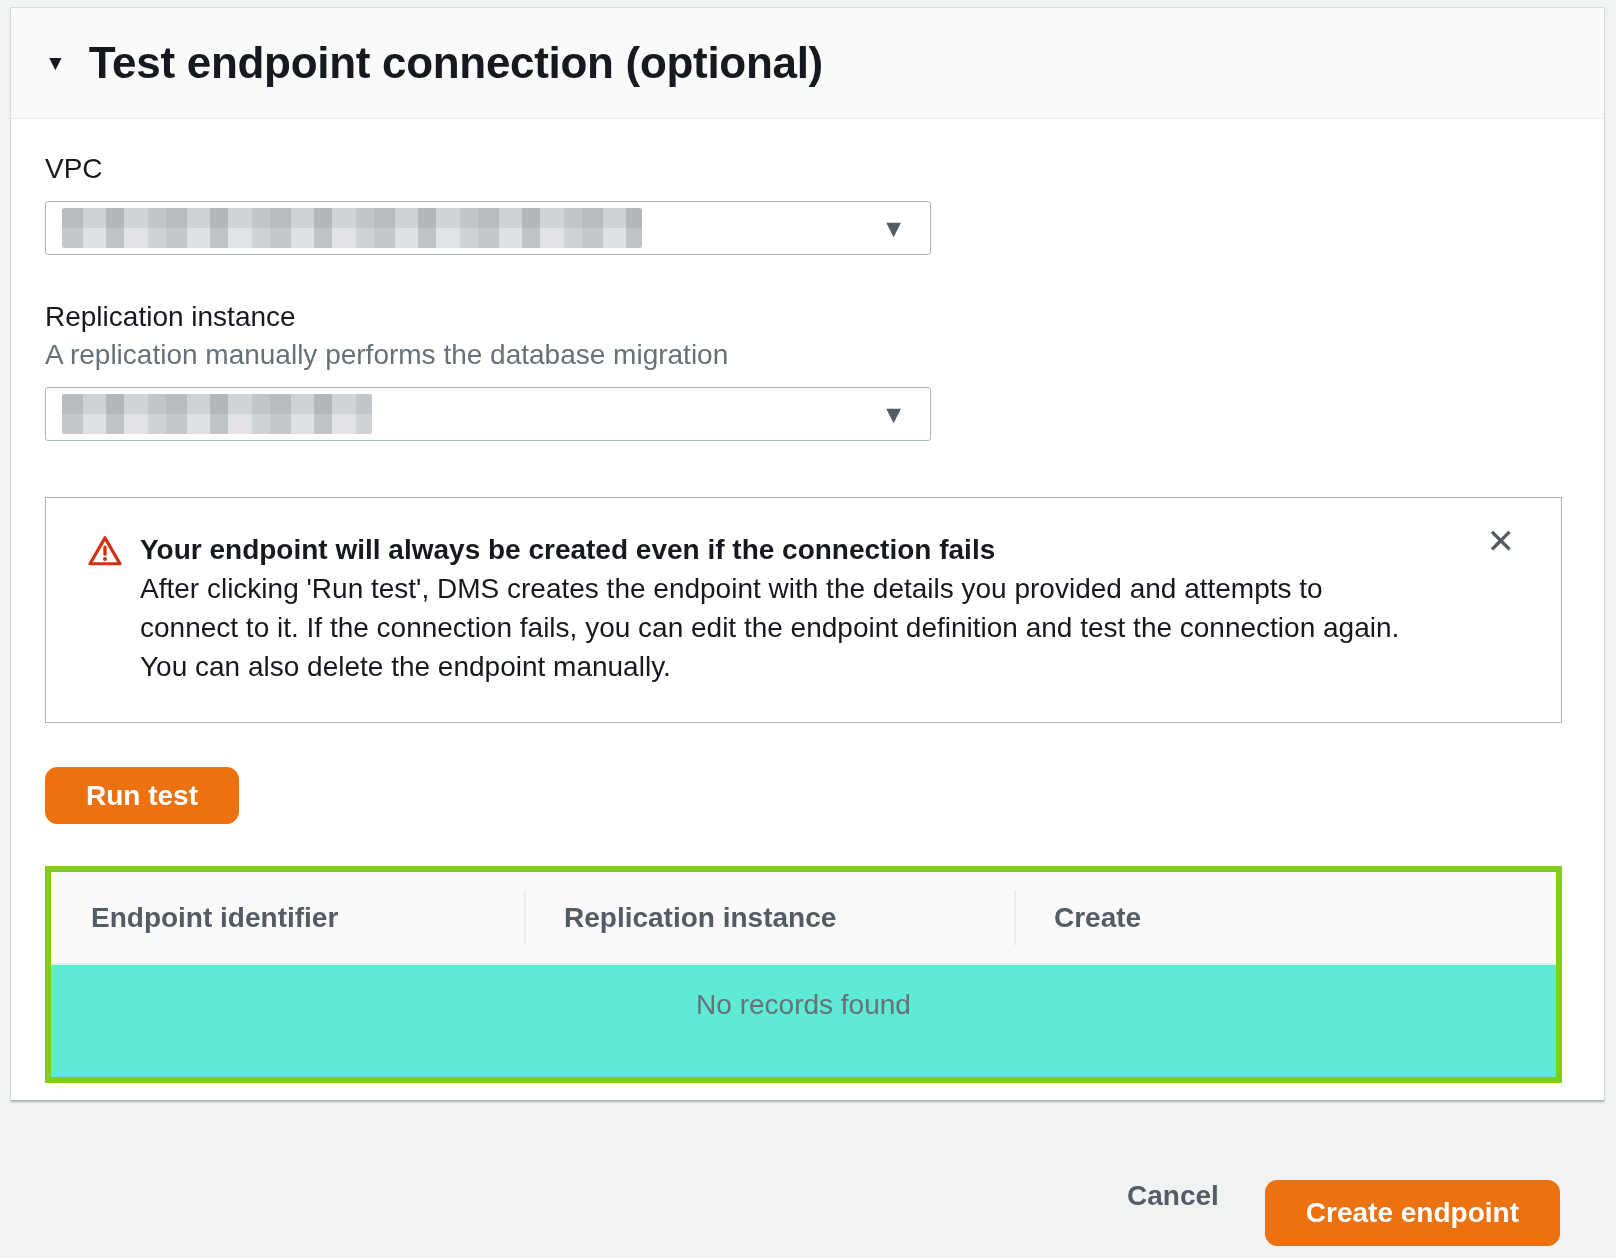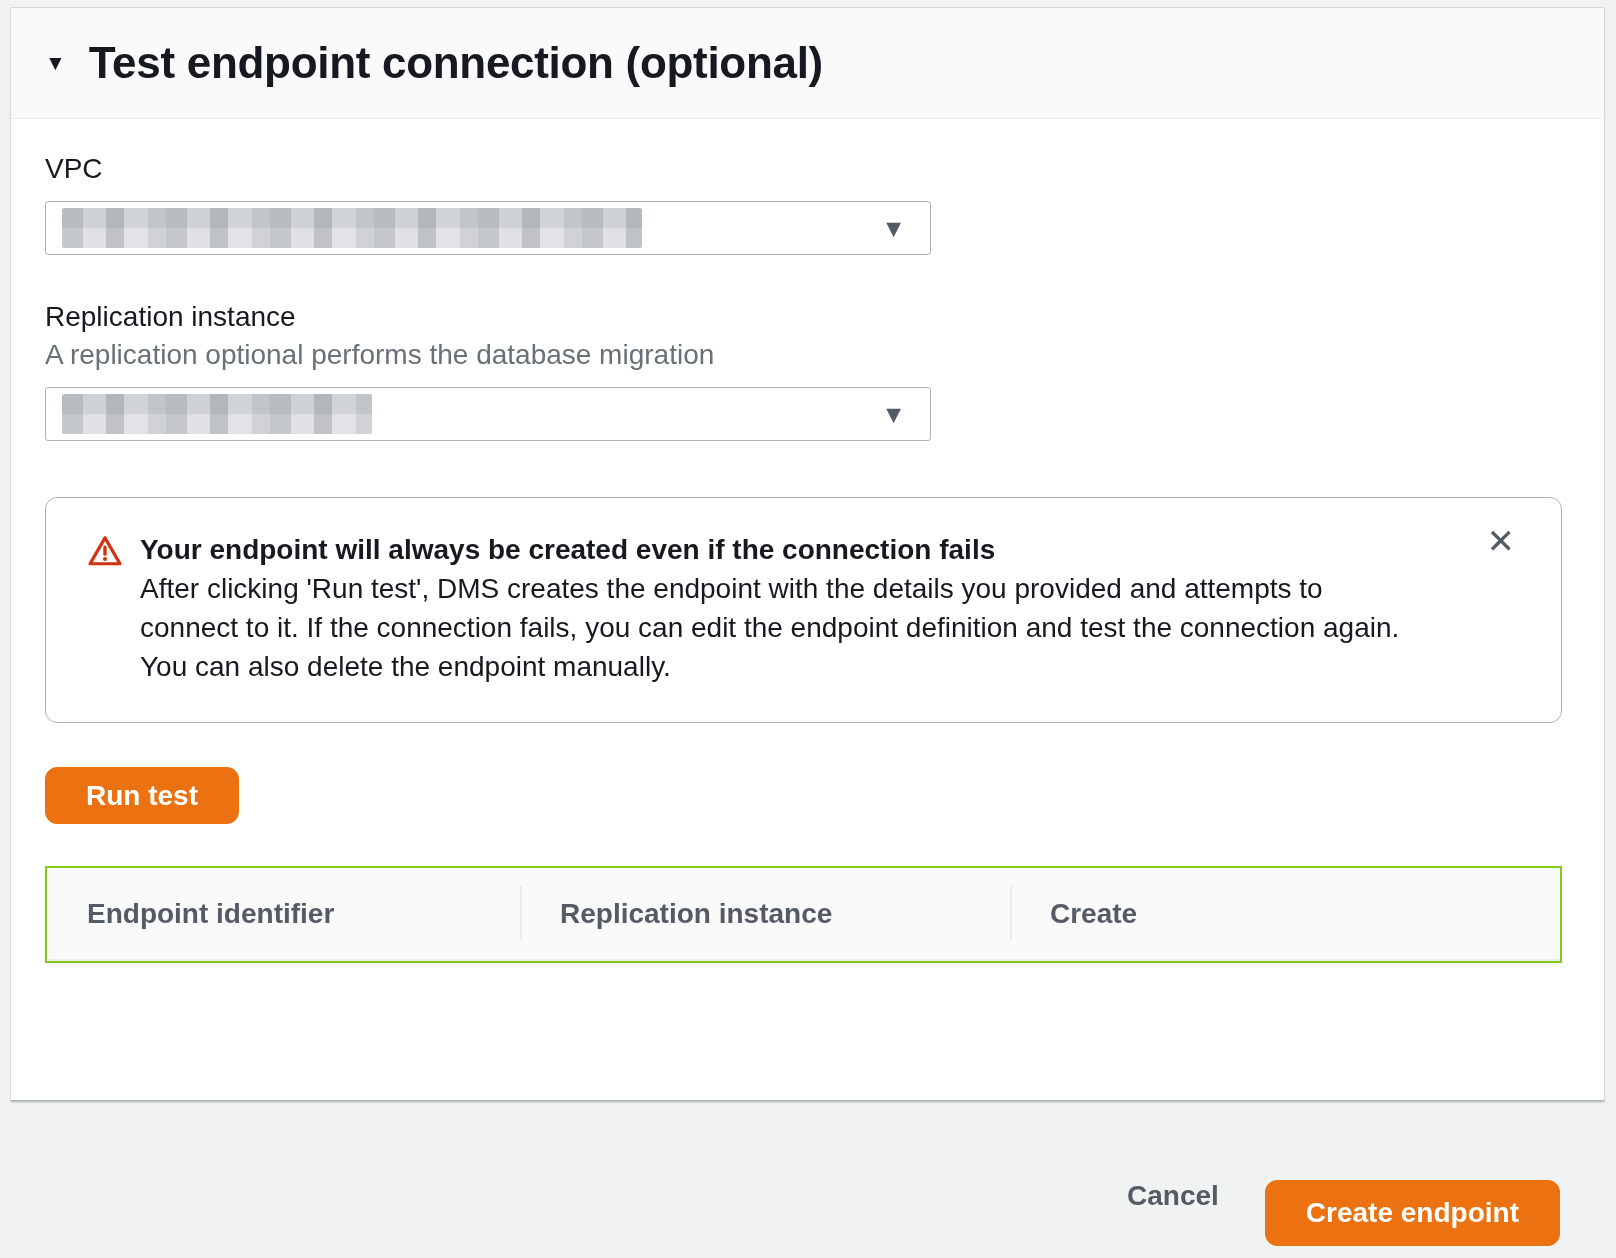--- a/index.html
+++ b/index.html
@@ -71,21 +71,21 @@
   }
   .redacted-wide   { width: 580px; }
   .redacted-narrow { width: 310px; }
   .group-spacer { margin-top: 46px; }
 
   
   .alert {
     position: relative;
     margin-top: 56px;
     border: 1px solid #a9b4b8;
-    border-radius: 12px;
+    border-radius: 0;
     background: #fff;
     padding: 32px 150px 36px 42px;
     display: flex;
     gap: 18px;
   }
   .alert-icon { flex: 0 0 auto; margin-top: 5px; }
   .alert-title { font-size: 28px; font-weight: 700; line-height: 39px; }
   .alert-body  { font-size: 28px; line-height: 39px; max-width: 1300px; }
   .alert-close {
     position: absolute;
@@ -109,21 +109,21 @@
     font-weight: 700;
     height: 57px;
     padding: 0 40px;
     cursor: pointer;
   }
   .run-test-btn { margin-top: 44px; }
 
   
   .results-table {
     margin-top: 42px;
-    border: 2px solid #84cc16;
+    border: 6px solid #84cc16;
     background: #5eead4;
   }
   .thead {
     display: flex;
     background: #fafafa;
     border-bottom: 2px solid #eaeded;
     height: 93px;
   }
   .th {
     position: relative;
@@ -185,21 +185,21 @@
     <div class="form-group">
       <div class="field-label">VPC</div>
       <div class="select">
         <span class="redacted redacted-wide"></span>
         <span class="select-caret">▼</span>
       </div>
     </div>
 
     <div class="form-group group-spacer">
       <div class="field-label">Replication instance</div>
-      <div class="field-hint">A replication optional performs the database migration</div>
+      <div class="field-hint">A replication manually performs the database migration</div>
       <div class="select">
         <span class="redacted redacted-narrow"></span>
         <span class="select-caret">▼</span>
       </div>
     </div>
 
     <div class="alert">
       <span class="alert-icon">
         <svg width="34" height="31" viewBox="0 0 24 22" aria-hidden="true">
           <path d="M12 2 L22.6 20.4 H1.4 Z" fill="none" stroke="#d13212" stroke-width="2.3" stroke-linejoin="round"></path>
@@ -215,20 +215,21 @@
     </div>
 
     <button class="btn-primary run-test-btn">Run test</button>
 
     <div class="results-table">
       <div class="thead">
         <div class="th th-col1">Endpoint identifier</div>
         <div class="th th-col2">Replication instance</div>
         <div class="th th-col4">Create</div>
       </div>
+      <div class="tbody-empty">No records found</div>
     </div>
 
   </div>
 </div>
 
 <div class="footer-actions">
   <button class="cancel-link">Cancel</button>
   <button class="btn-primary create-btn">Create endpoint</button>
 </div>
 

